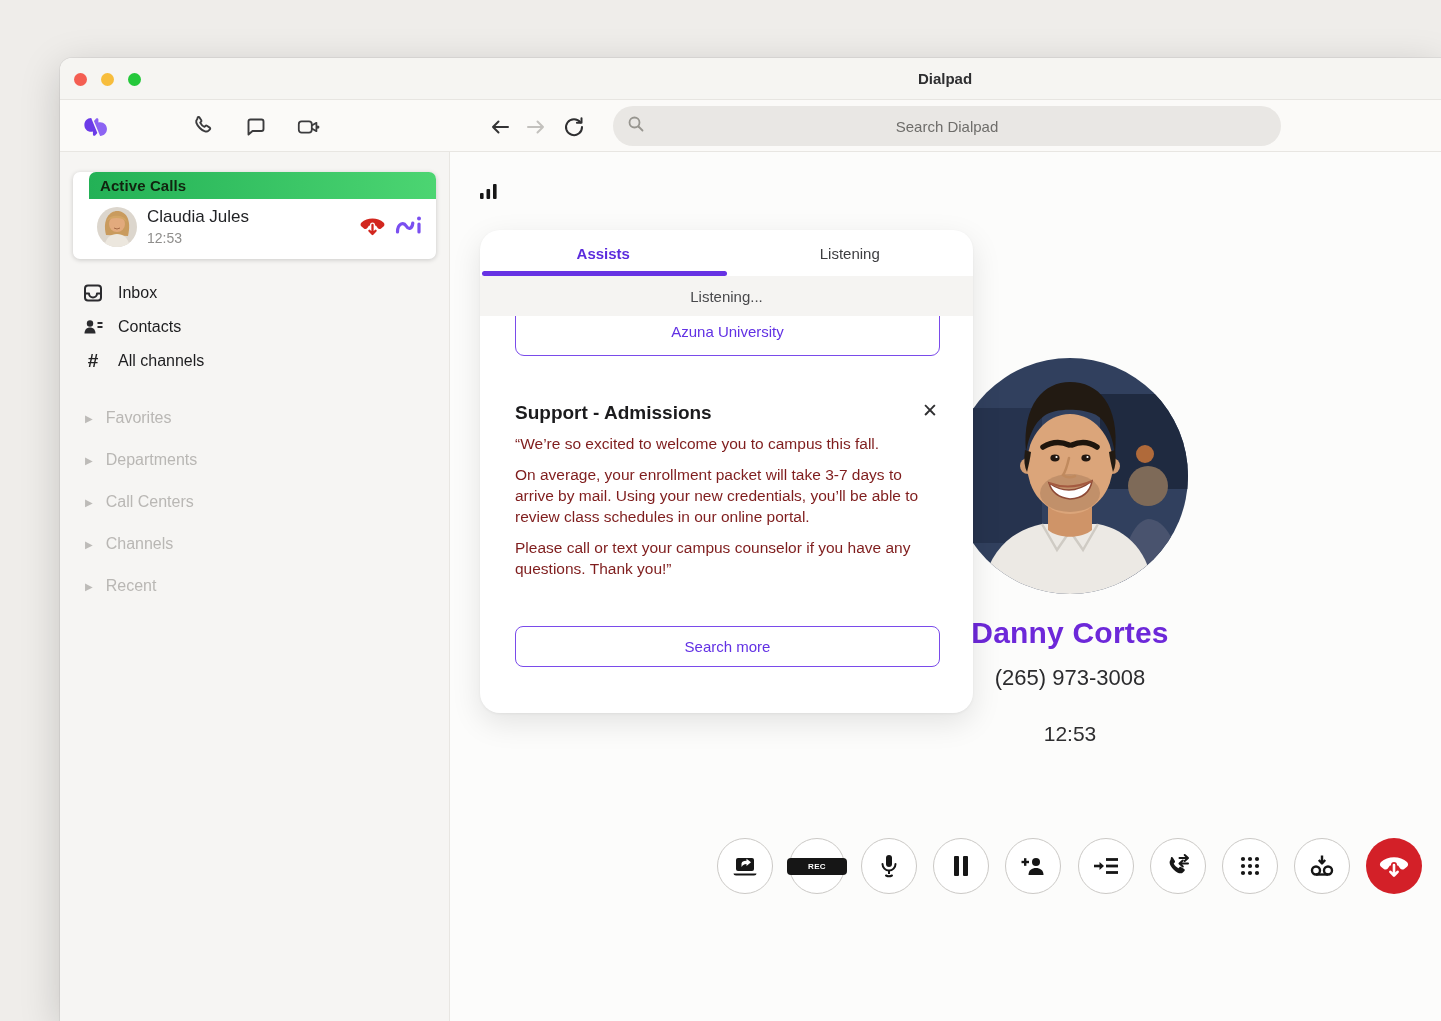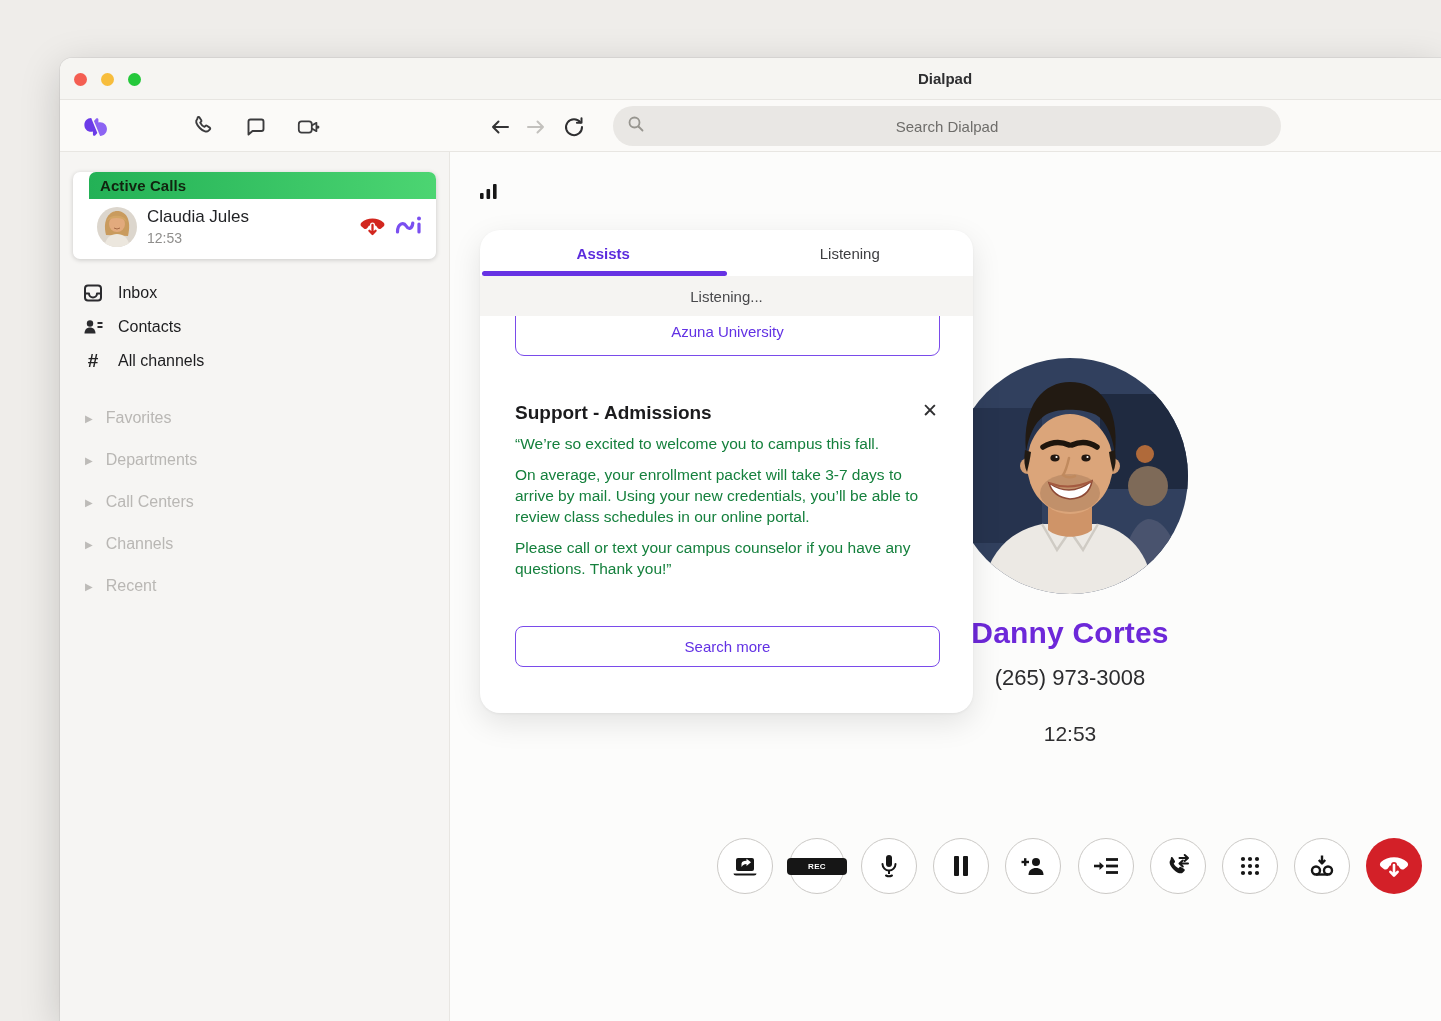--- a/index.html
+++ b/index.html
@@ -111,21 +111,21 @@
   .azuna-btn {
     position:absolute; left:35px; top:70px; width:425px; height:56px;
     background:#fff; border:1.5px solid #7a4bea; border-radius:9px;
     color:#6231e4; font-size:15px; display:flex; align-items:flex-end; justify-content:center;
     padding-bottom:15px; z-index:1; cursor:pointer;
     font-family:"Liberation Sans","DejaVu Sans",sans-serif;
   }
   .assist-title { position:absolute; left:35px; top:172px; font-size:19px; font-weight:bold; color:#1b1b1d; }
   .assist-close { position:absolute; right:32px; top:170px; width:22px; height:22px; cursor:pointer;
     font-size:19px; color:#2f2f31; line-height:22px; text-align:center; }
-  .assist-body { position:absolute; left:35px; top:203px; width:408px; font-size:15.5px; line-height:21px; color:#15803d; }
+  .assist-body { position:absolute; left:35px; top:203px; width:408px; font-size:15.5px; line-height:21px; color:#7f1d1d; }
   .assist-body p { margin-bottom:10px; }
   .learn-btn {
     position:absolute; left:35px; top:396px; width:425px; height:41px;
     background:#fff; border:1.5px solid #7a4bea; border-radius:8px;
     color:#6231e4; font-size:15px; cursor:pointer;
     font-family:"Liberation Sans","DejaVu Sans",sans-serif;
   }
   
   .controls { position:absolute; top:686px; left:0; right:0; height:56px; z-index:2; }
   .ctl {

